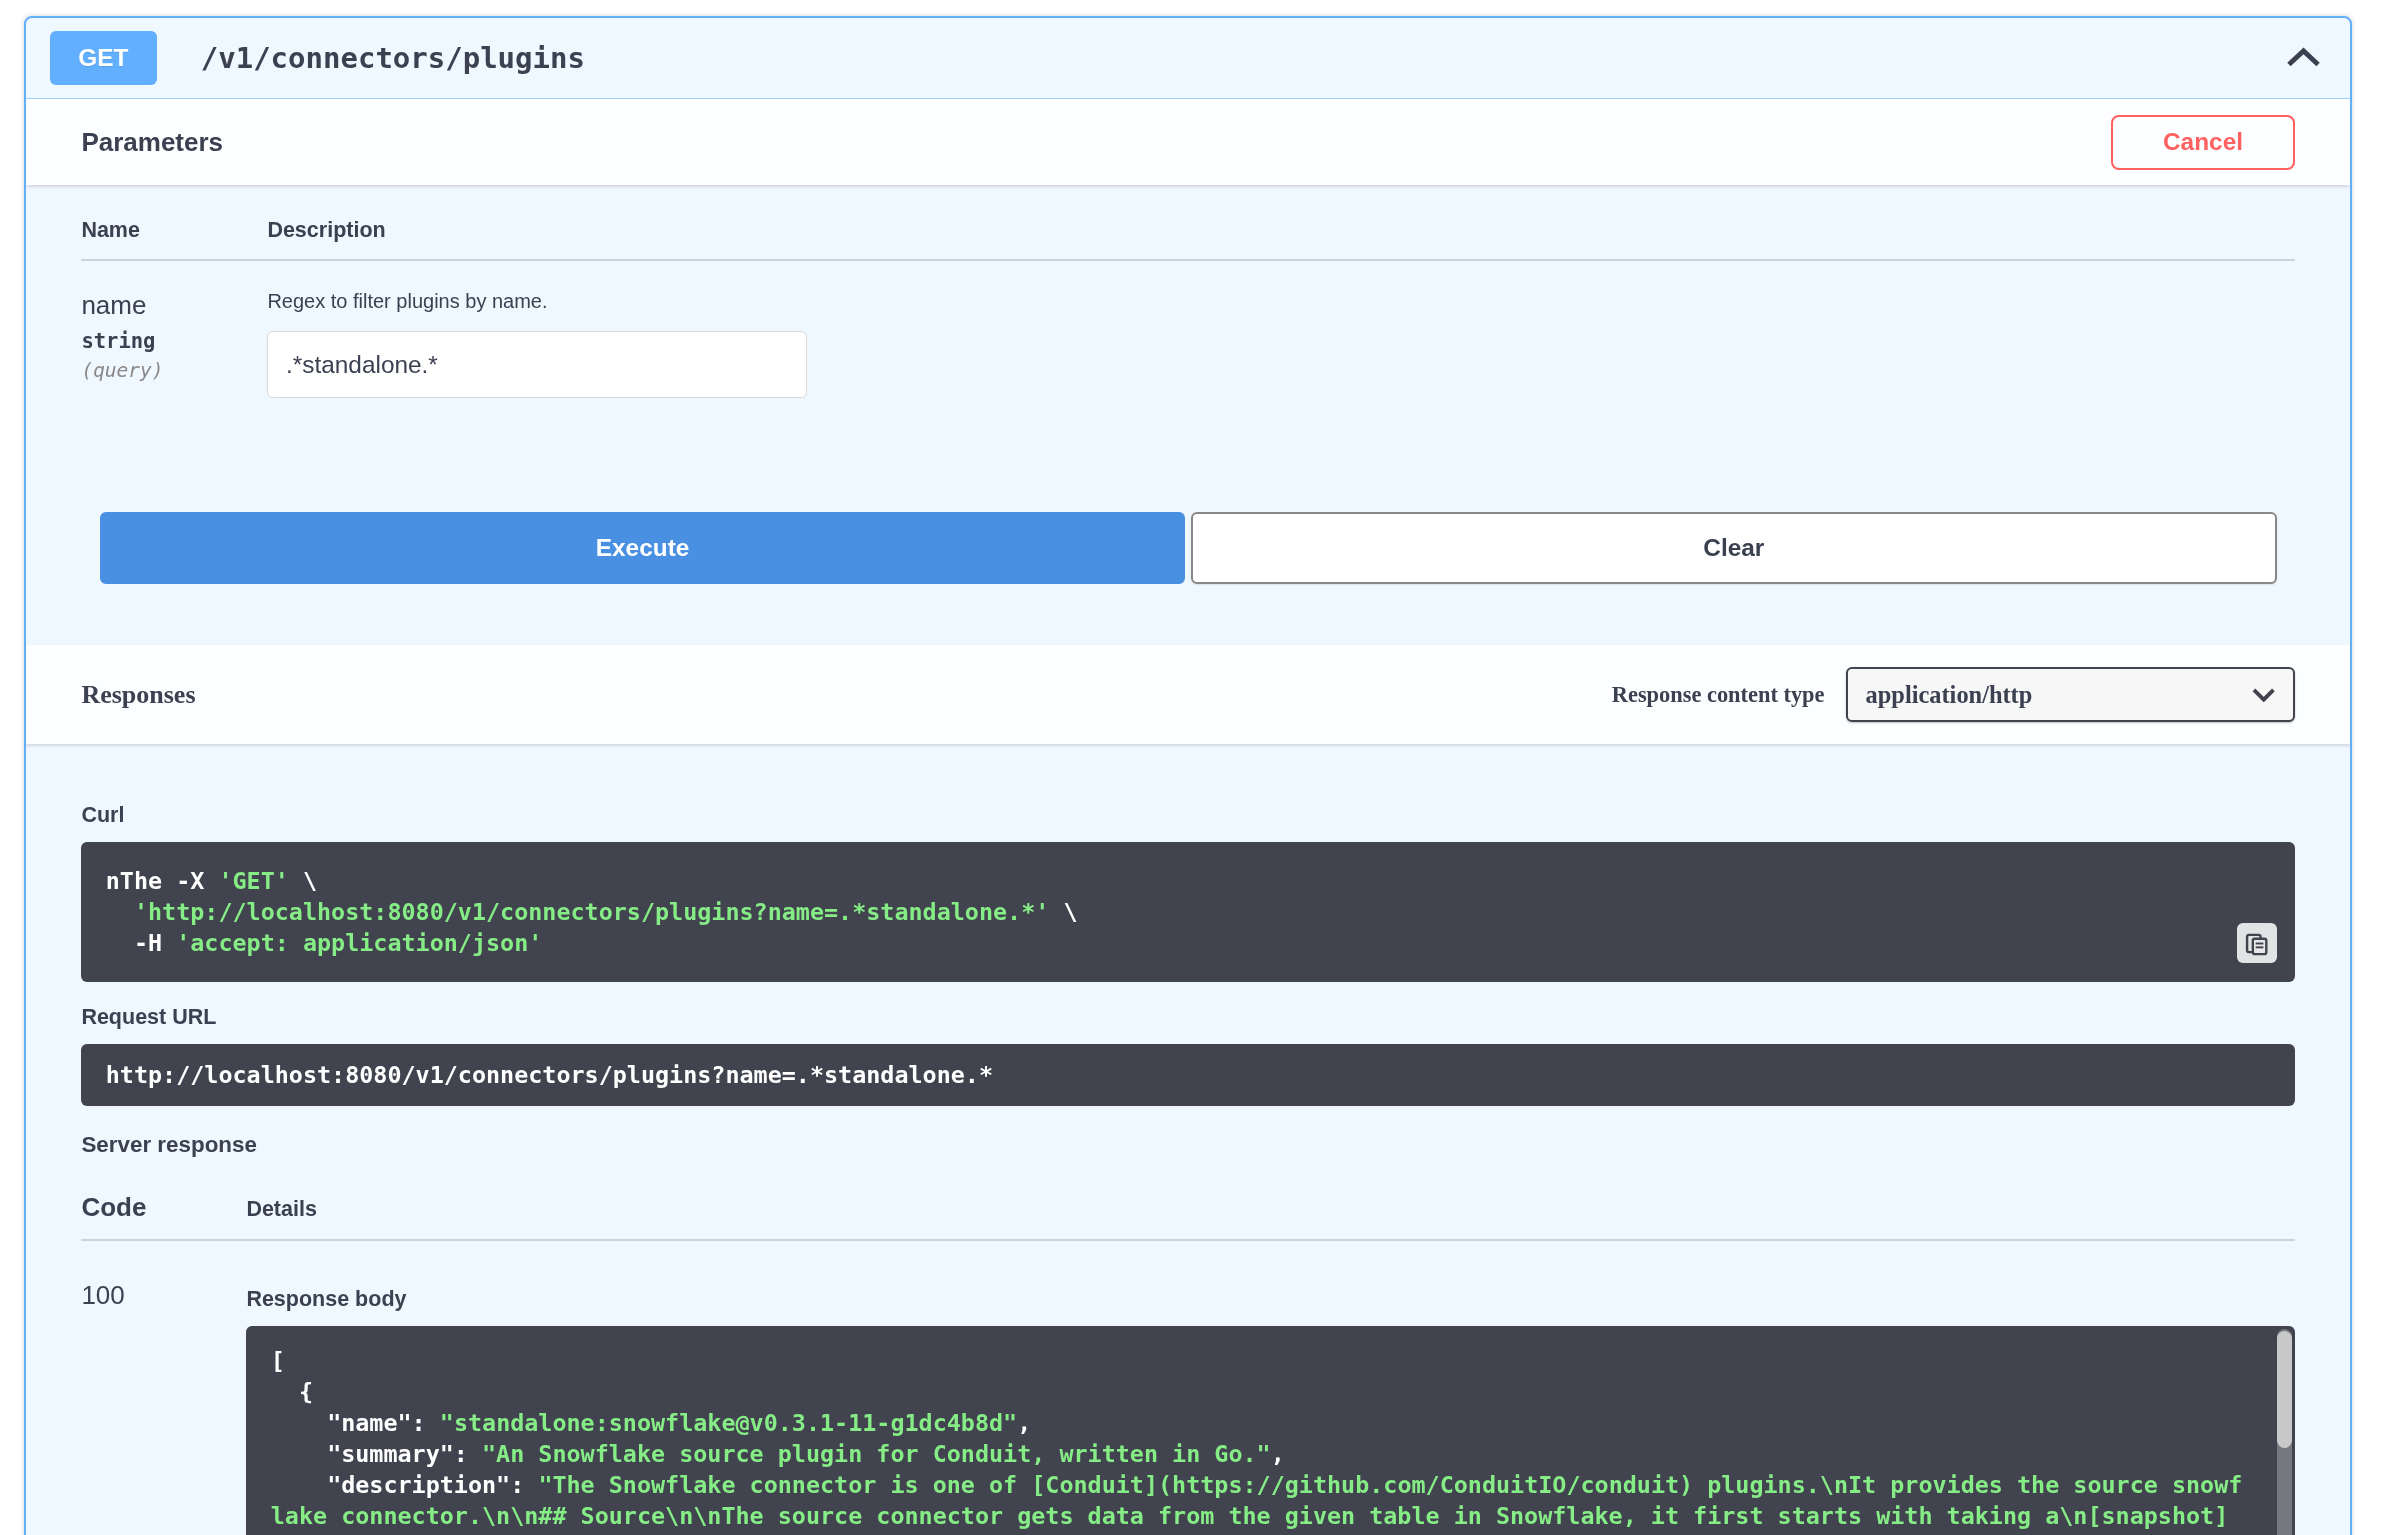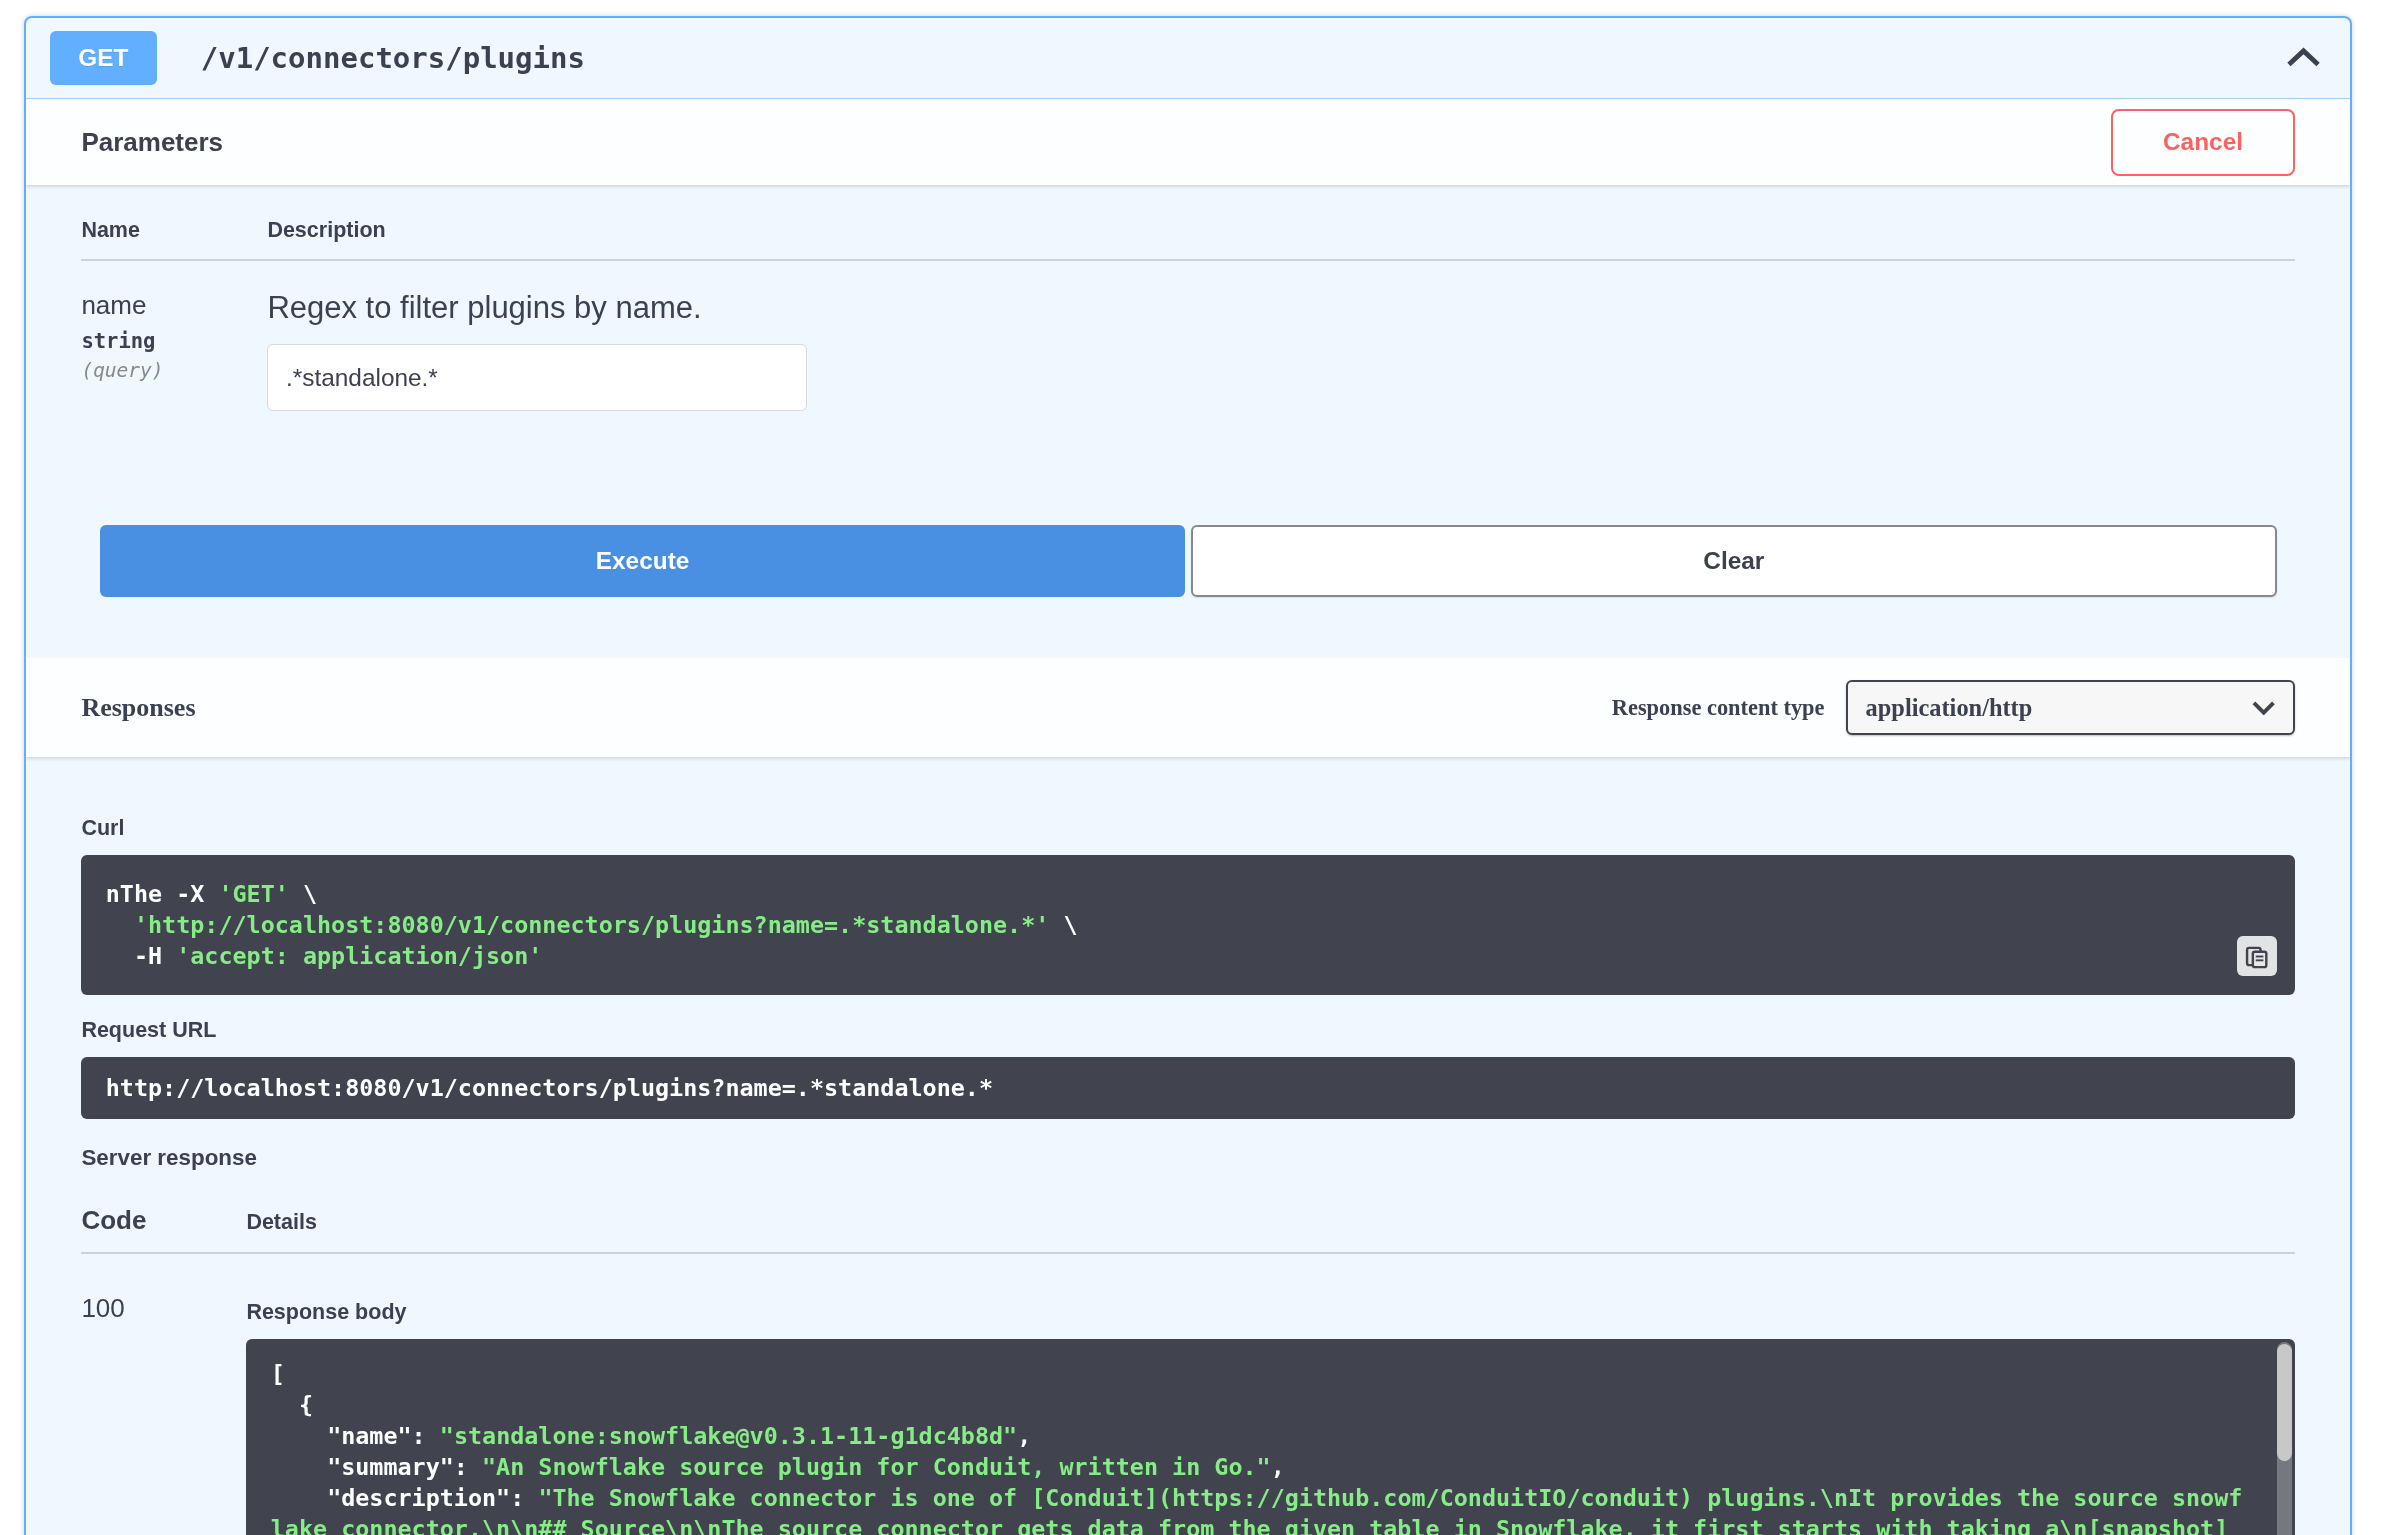--- a/index.html
+++ b/index.html
@@ -62,21 +62,21 @@
     box-shadow: 0 2px 2.9px rgba(0,0,0,.12);
     position: relative;
     z-index: 2;
   }
   .section-header h4 { font-size: 26px; font-weight: bold; color: #3b4151; }
   .responses-header { min-height: 99px; font-family: Liberation Serif, serif; }
 
   .btn-cancel {
     margin-left: auto;
     width: 184px;
-    height: 67px;
+    height: 55px;
     background: transparent;
     border: 2.9px solid #ff6060;
     border-radius: 7.8px;
     color: #ff6060;
     font-family: "Liberation Sans", sans-serif;
     font-weight: bold;
     font-size: 24.4px;
     cursor: pointer;
   }
 
@@ -88,21 +88,21 @@
     border-bottom: 2px solid rgba(59,65,81,.2);
   }
   .th { font-size: 21.5px; font-weight: bold; color: #3b4151; }
   .col-name { width: 186px; flex: 0 0 186px; }
   .col-desc { flex: 1; }
 
   .param-row { display: flex; padding-top: 29px; align-items: flex-start; }
   .param-name { font-size: 26px; color: #3b4151; margin-bottom: 7.8px; }
   .param-type { font-family: "DejaVu Sans Mono", monospace; font-weight: bold; font-size: 20.5px; color: #3b4151; margin-bottom: 5.9px; }
   .param-in { font-family: "DejaVu Sans Mono", monospace; font-style: italic; font-size: 19.5px; color: #888; }
-  .param-desc { font-size: 31px; color: #3b4151; margin-bottom: 18.5px; }
+  .param-desc { font-size: 20px; color: #3b4151; margin-bottom: 18.5px; }
   .param-input {
     width: 540px;
     height: 67px;
     border: 1px solid #d9d9d9;
     border-radius: 5.9px;
     background: #fff;
     padding: 0 17.6px;
     font-family: "Liberation Sans", sans-serif;
     font-size: 24.4px;
     color: #3b4151;

